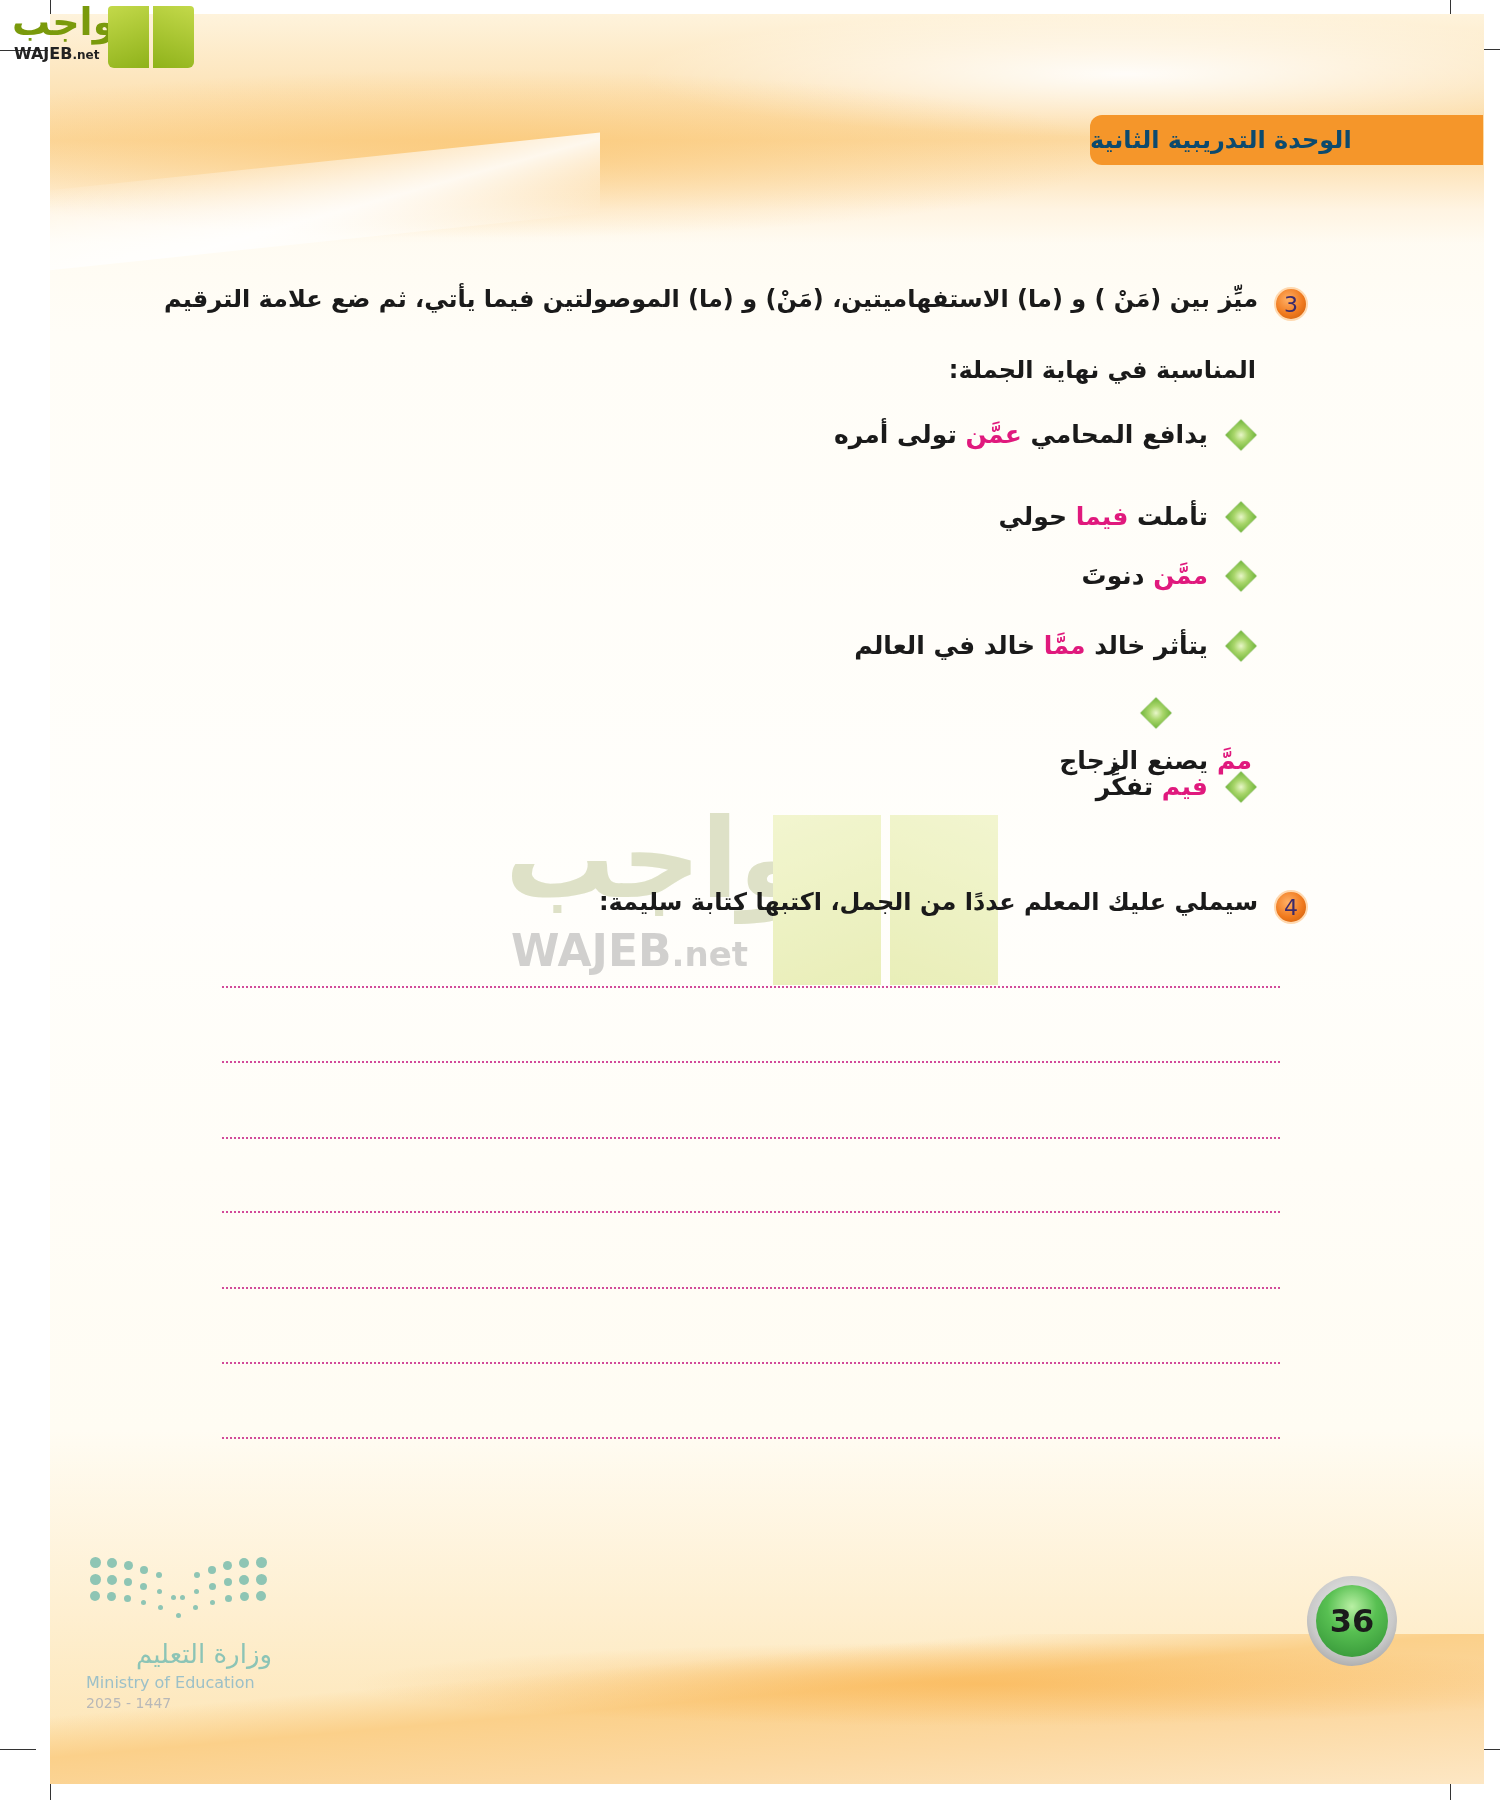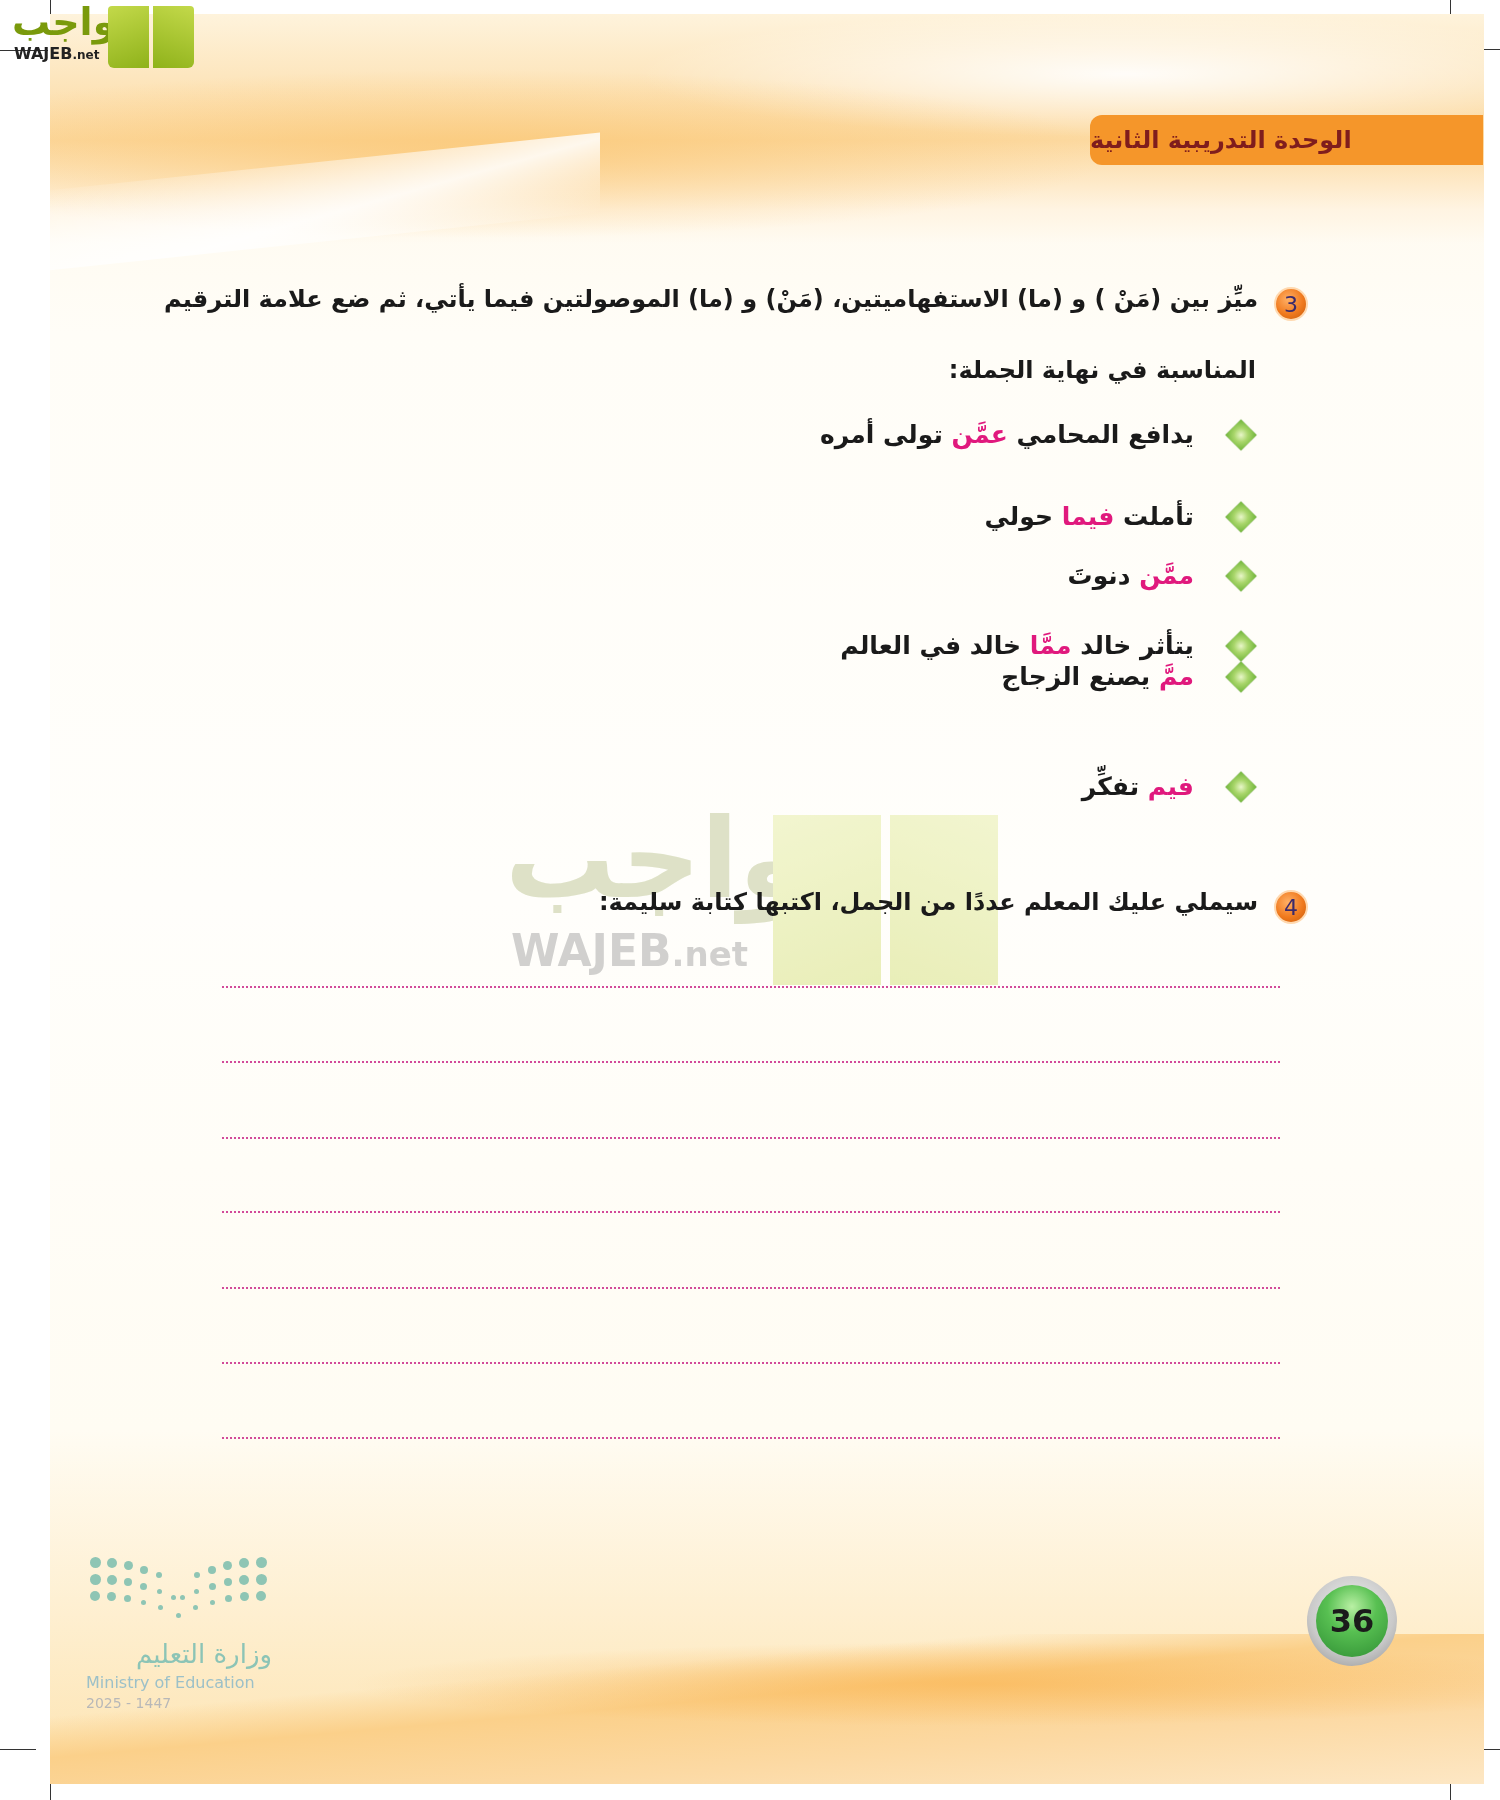--- a/index.html
+++ b/index.html
@@ -28,35 +28,35 @@
   .bottom-wave {
     position:absolute; left:0; bottom:0; width:100%; height:150px;
     background:
       radial-gradient(ellipse 900px 60px at 65% 50px, rgba(250,175,70,0.55), rgba(250,175,70,0) 70%),
       linear-gradient(175deg, rgba(255,255,255,0) 0%, rgba(255,255,255,0) 30%, #fbd08a 45%, #fcd9a3 70%, #fde7c4 100%);
   }
   .crop { position:absolute; background:#333; }
   .unit-banner {
     position:absolute; left:1090px; top:115px; width:393px; height:50px;
     background:#f5962a; border-radius:12px 0 0 12px;
-    color:#7f1d1d; font-weight:bold; font-size:24px;
+    color:#0c4a6e; font-weight:bold; font-size:24px;
     display:flex; align-items:center; justify-content:flex-end; padding-right:105px; box-sizing:border-box;
     direction:rtl;
   }
   .q-badge {
     position:absolute; width:34px; height:34px; border-radius:50%;
     background:radial-gradient(circle at 40% 35%, #ffb066 0%, #f07a1e 55%, #c85a08 100%);
     border:2px solid #ffd9b0; box-sizing:border-box;
     color:#3b2a6b; font-size:22px; display:flex; align-items:center; justify-content:center;
   }
   .rtl-line {
     position:absolute; direction:rtl; text-align:right; white-space:nowrap;
     font-weight:bold; color:#1a1a1a; font-size:24px;
   }
-  .bullet-row { position:absolute; right:248px; direction:rtl; display:flex; align-items:center; gap:36px; }
+  .bullet-row { position:absolute; right:248px; direction:rtl; display:flex; align-items:center; gap:22px; }
   .diamond {
     width:22px; height:22px; transform:rotate(45deg);
     background:radial-gradient(circle at 50% 50%, #e8f6c8 0%, #a9d66b 45%, #6fb43a 100%);
     box-shadow:0 0 1px #4f8f24;
   }
   .bullet-text { font-weight:bold; font-size:25px; color:#1a1a1a; white-space:nowrap; }
   .hl { color:#e0197d; }
   .dotline {
     position:absolute; left:222px; width:1058px; height:0;
     border-top:2px dotted #d24a9a;
@@ -134,21 +134,21 @@
   <div class="bullet-text"><span>تأملت </span><span class="hl">فيما</span><span> حولي</span></div>
 </div>
 <div class="bullet-row" style="top:561px;">
   <div class="diamond"></div>
   <div class="bullet-text"><span></span><span class="hl">ممَّن</span><span> دنوتَ</span></div>
 </div>
 <div class="bullet-row" style="top:631px;">
   <div class="diamond"></div>
   <div class="bullet-text"><span>يتأثر خالد </span><span class="hl">ممَّا</span><span> خالد في العالم</span></div>
 </div>
-<div class="bullet-row" style="top:662px;">
+<div class="bullet-row" style="top:702px;flex-direction:column;">
   <div class="diamond"></div>
   <div class="bullet-text"><span></span><span class="hl">ممَّ</span><span> يصنع الزجاج</span></div>
 </div>
 <div class="bullet-row" style="top:772px;">
   <div class="diamond"></div>
   <div class="bullet-text"><span></span><span class="hl">فيم</span><span> تفكِّر</span></div>
 </div>
 
 <div class="watermark">
   <div class="ar">واجب</div>

